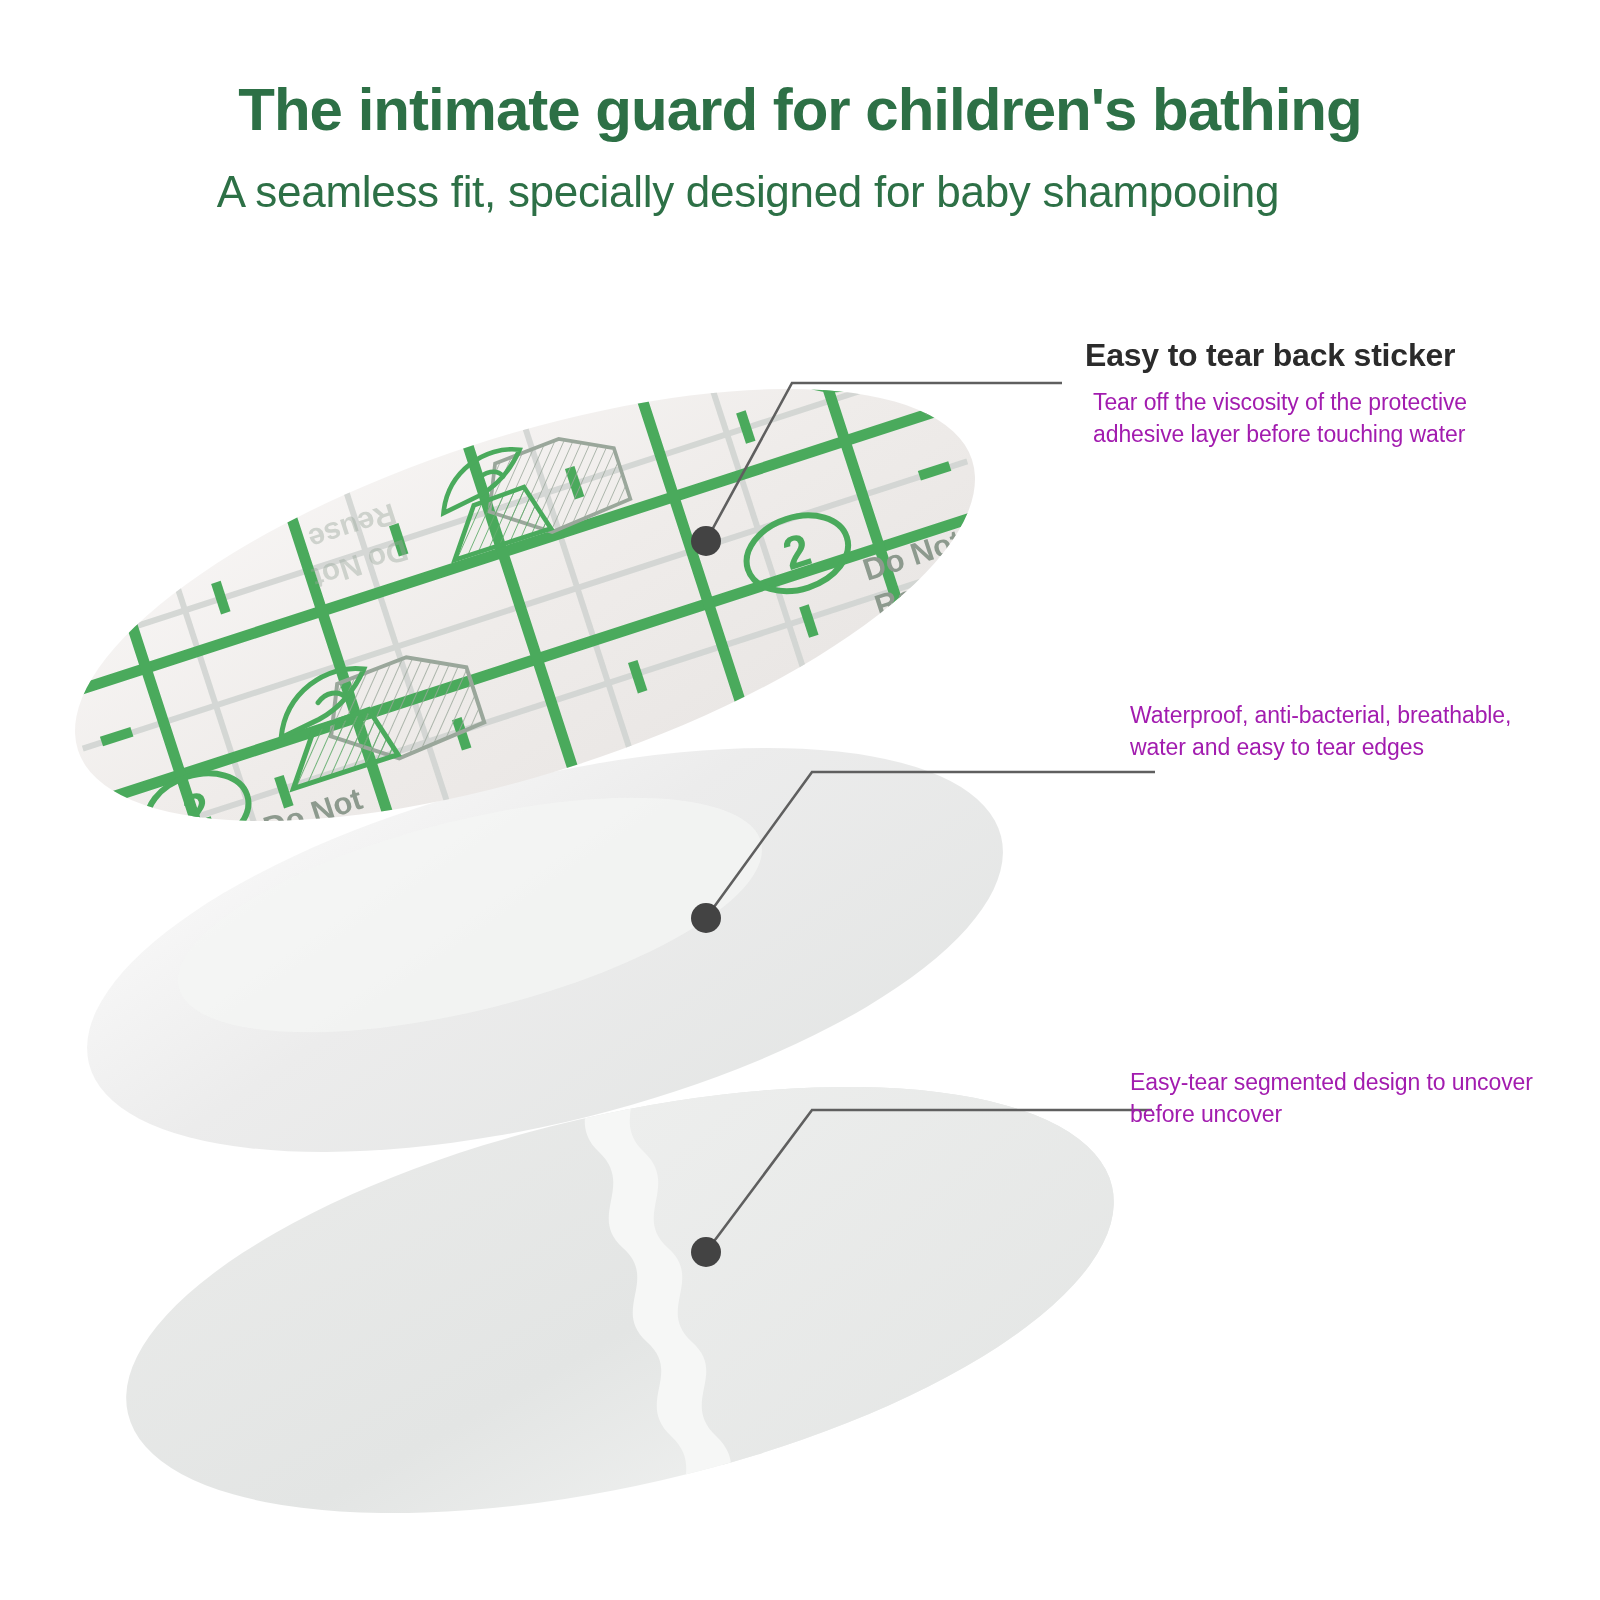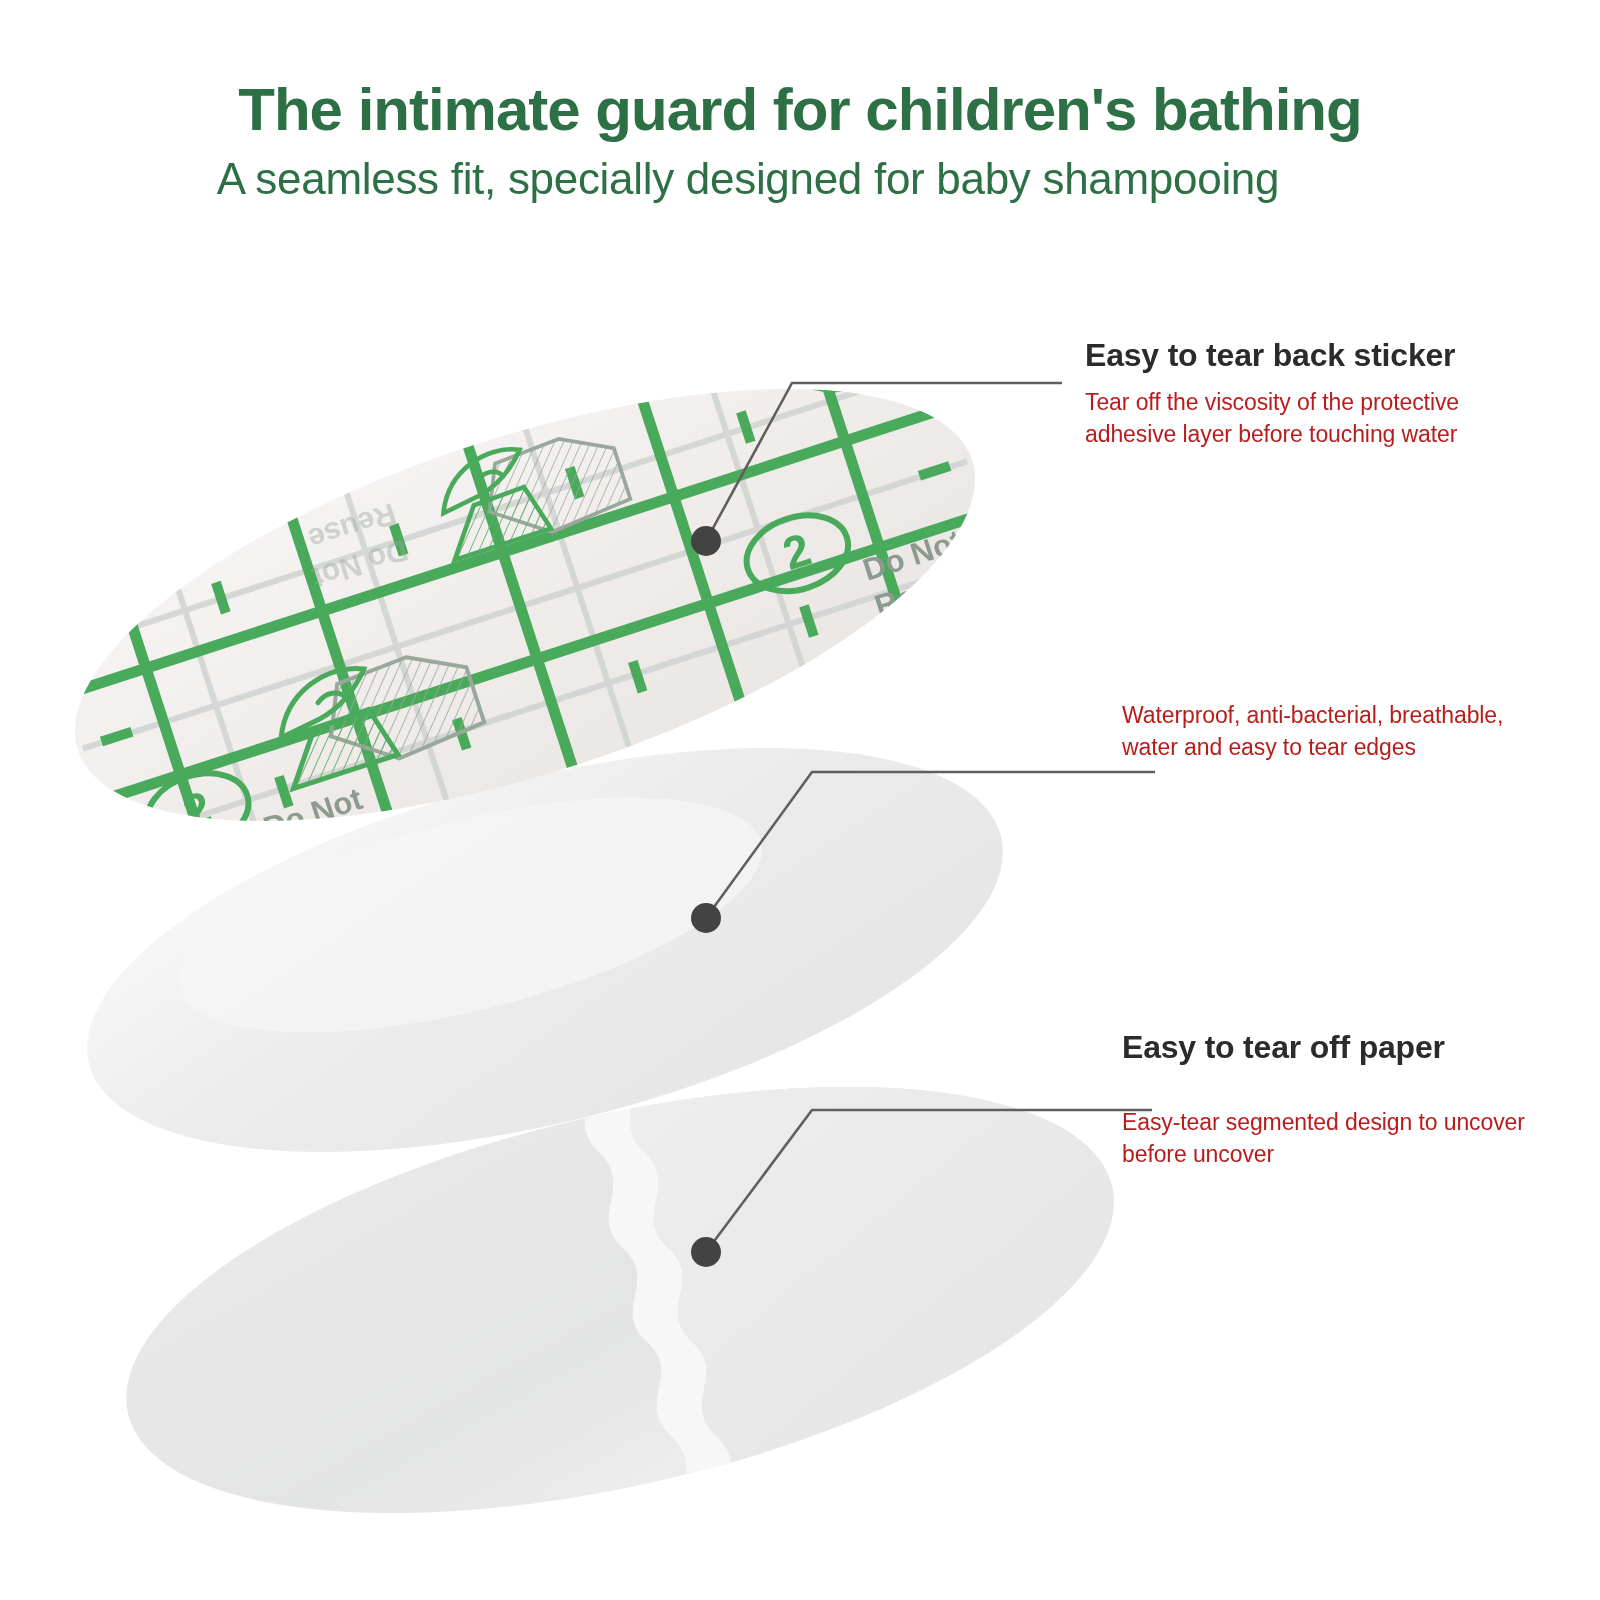--- a/index.html
+++ b/index.html
@@ -34,21 +34,21 @@
     font-size: 60px;
     font-weight: 700;
     letter-spacing: -1.0px;
     color: #2d7046;
     line-height: 1.08;
     white-space: nowrap;
   }
   #subtitle {
     position: absolute;
     left: 0;
-    top: 155px;
+    top: 168px;
     width: 1496px;
     text-align: center;
     font-size: 44px;
     font-weight: 400;
     letter-spacing: -0.3px;
     color: #2d7046;
     line-height: 1.1;
     white-space: nowrap;
   }
 
@@ -77,24 +77,24 @@
     font-size: 32px;
     font-weight: 700;
     color: #2b2b2b;
     line-height: 1.26;
     letter-spacing: -0.2px;
     margin: 0;
   }
   .callout .c-body {
     font-size: 23px;
     font-weight: 400;
-    color: #b91c1c;
+    color: #a21caf;
     line-height: 1.38;
     letter-spacing: -0.1px;
-    margin: 0;
+    margin: 8px;
   }
 
   #callout-1 { left: 1085px; top: 335px; width: 420px; }
   #callout-1 .c-body { margin-top: 12px; }
 
   #callout-2 { left: 1122px; top: 658px; width: 430px; }
   #callout-2 .c-body { margin-top: 42px; }
 
   #callout-3 { left: 1122px; top: 1027px; width: 420px; }
   #callout-3 .c-body { margin-top: 40px; }
@@ -277,17 +277,16 @@
   <div class="callout" id="callout-1">
     <p class="c-head">Easy to tear back sticker</p>
     <p class="c-body">Tear off the viscosity of the protective adhesive layer before touching water</p>
   </div>
 
   <div class="callout" id="callout-2">
     <p class="c-body">Waterproof, anti-bacterial, breathable, water and easy to tear edges</p>
   </div>
 
   <div class="callout" id="callout-3">
-    <p class="c-head">Easy to tear off paper</p>
     <p class="c-body">Easy-tear segmented design to uncover before uncover</p>
   </div>
 
 </div>
 
 </body></html>

